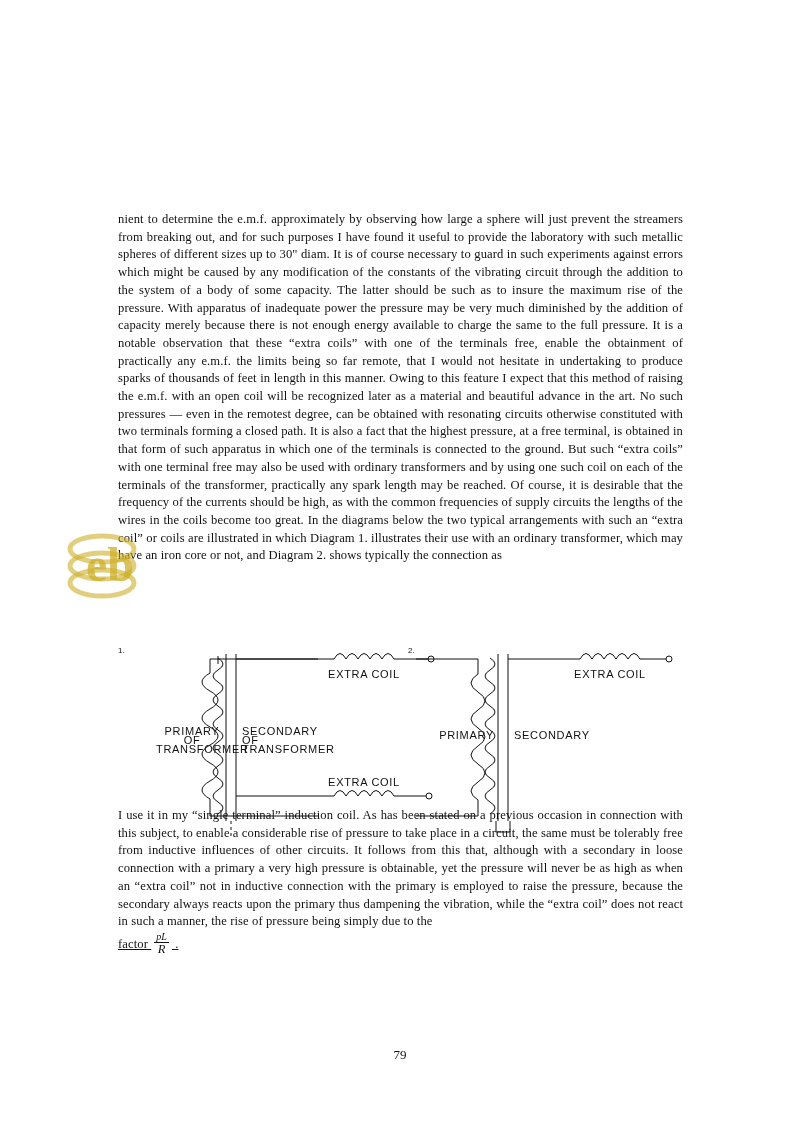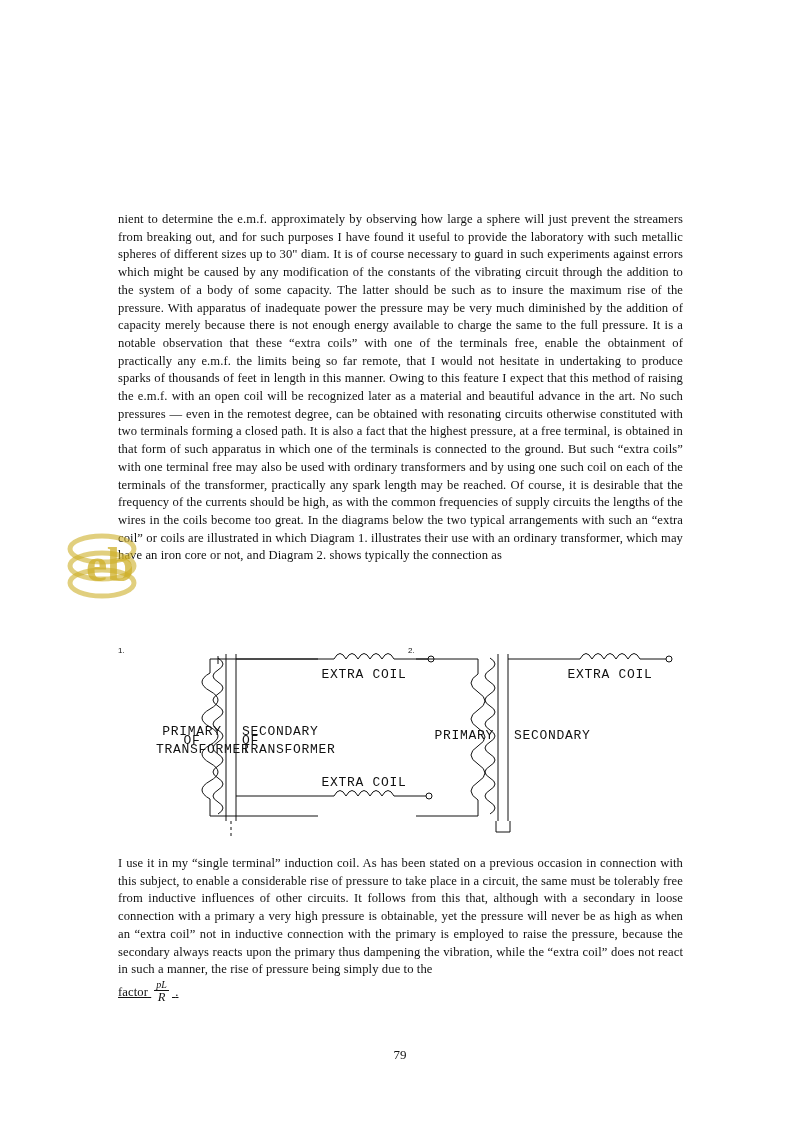--- a/index.html
+++ b/index.html
@@ -27,21 +27,21 @@
     font-size: 12.6px;
     line-height: 17.7px;
     text-align: justify;
     margin: 0;
     letter-spacing: 0.1px;
   }
   .para + .para { margin-top: 0; text-decoration: underline; }
   .para-lower {
     position: absolute;
     left: 118px;
-    top: 855px;
+    top: 807px;
     width: 565px;
   }
   .frac {
     display: inline-block;
     vertical-align: middle;
     text-align: center;
     font-style: italic;
     line-height: 1.05;
     margin: 0 3px;
     position: relative;
@@ -57,22 +57,22 @@
     height: 200px;
   }
   .fig-label {
     position: absolute;
     font-family: "Liberation Sans", sans-serif;
     font-size: 8px;
     color: #111;
   }
   .fig-text {
     position: absolute;
-    font-family: Liberation Mono, monospace;
-    font-size: 13px;
+    font-family: Liberation Sans, sans-serif;
+    font-size: 11px;
     letter-spacing: 0.7px;
     color: #111;
     text-align: center;
     line-height: 9px;
   }
   .page-number {
     position: absolute;
     left: 0;
     right: 0;
     top: 1047px;

